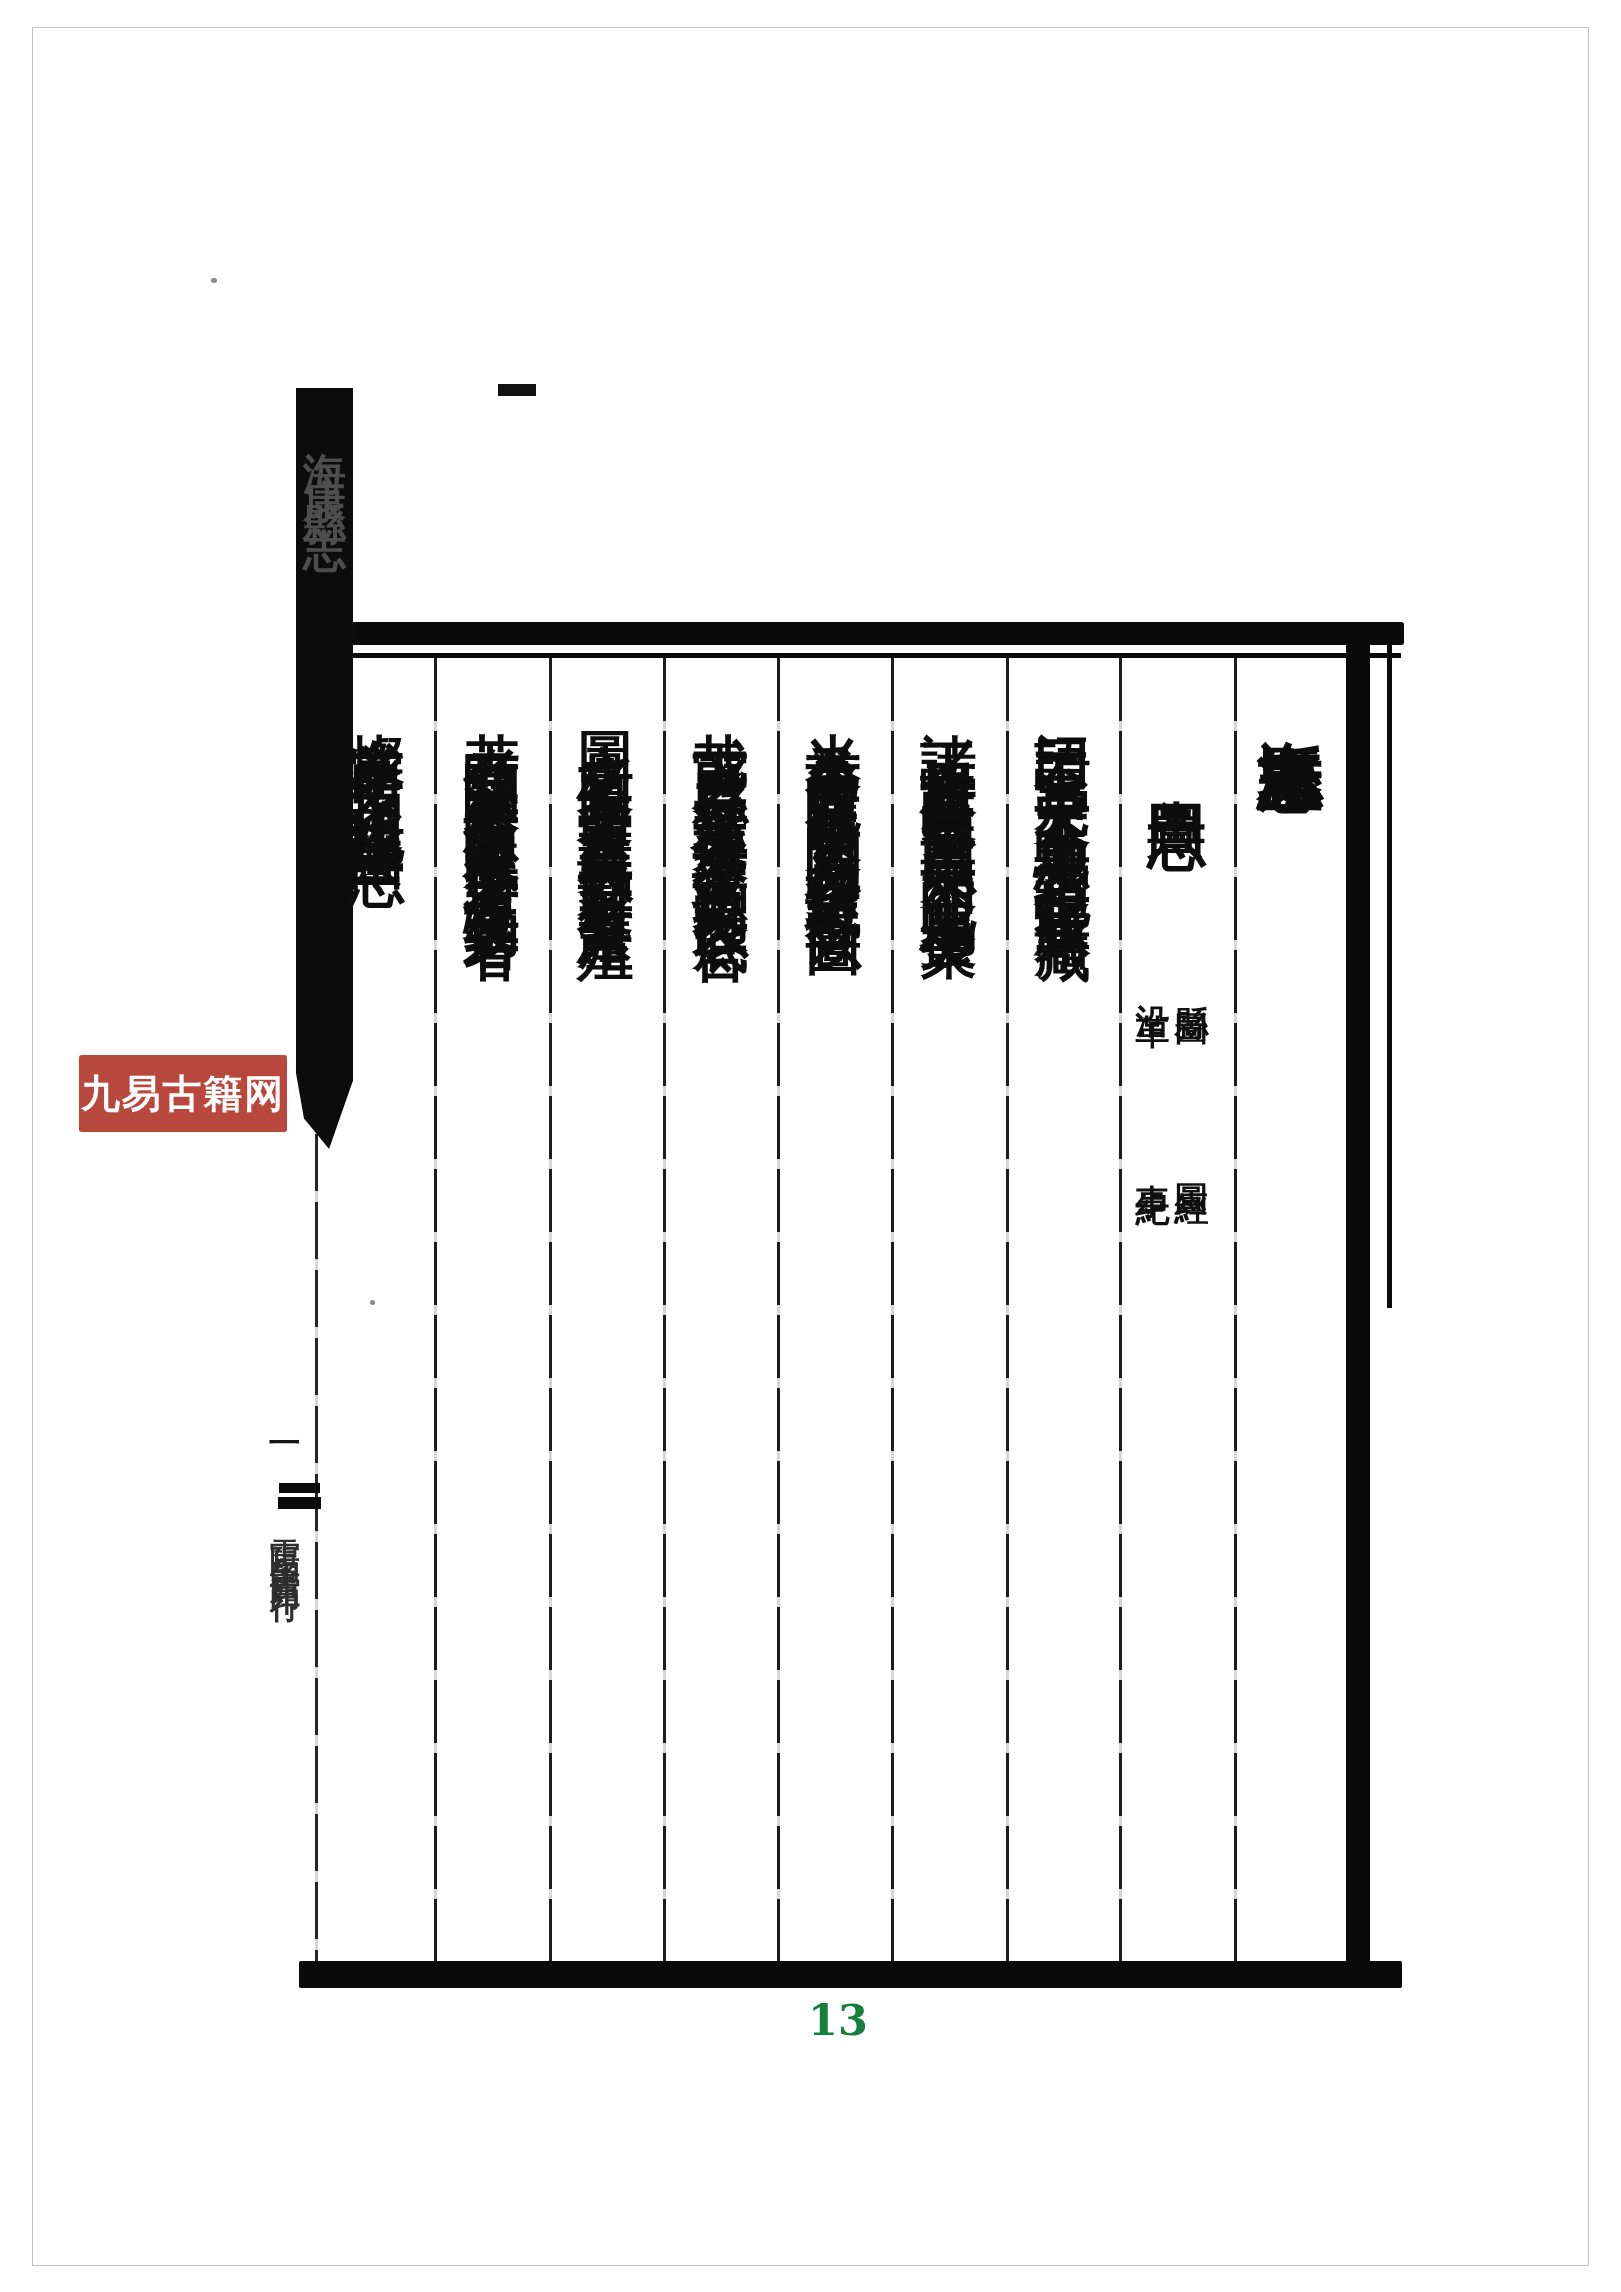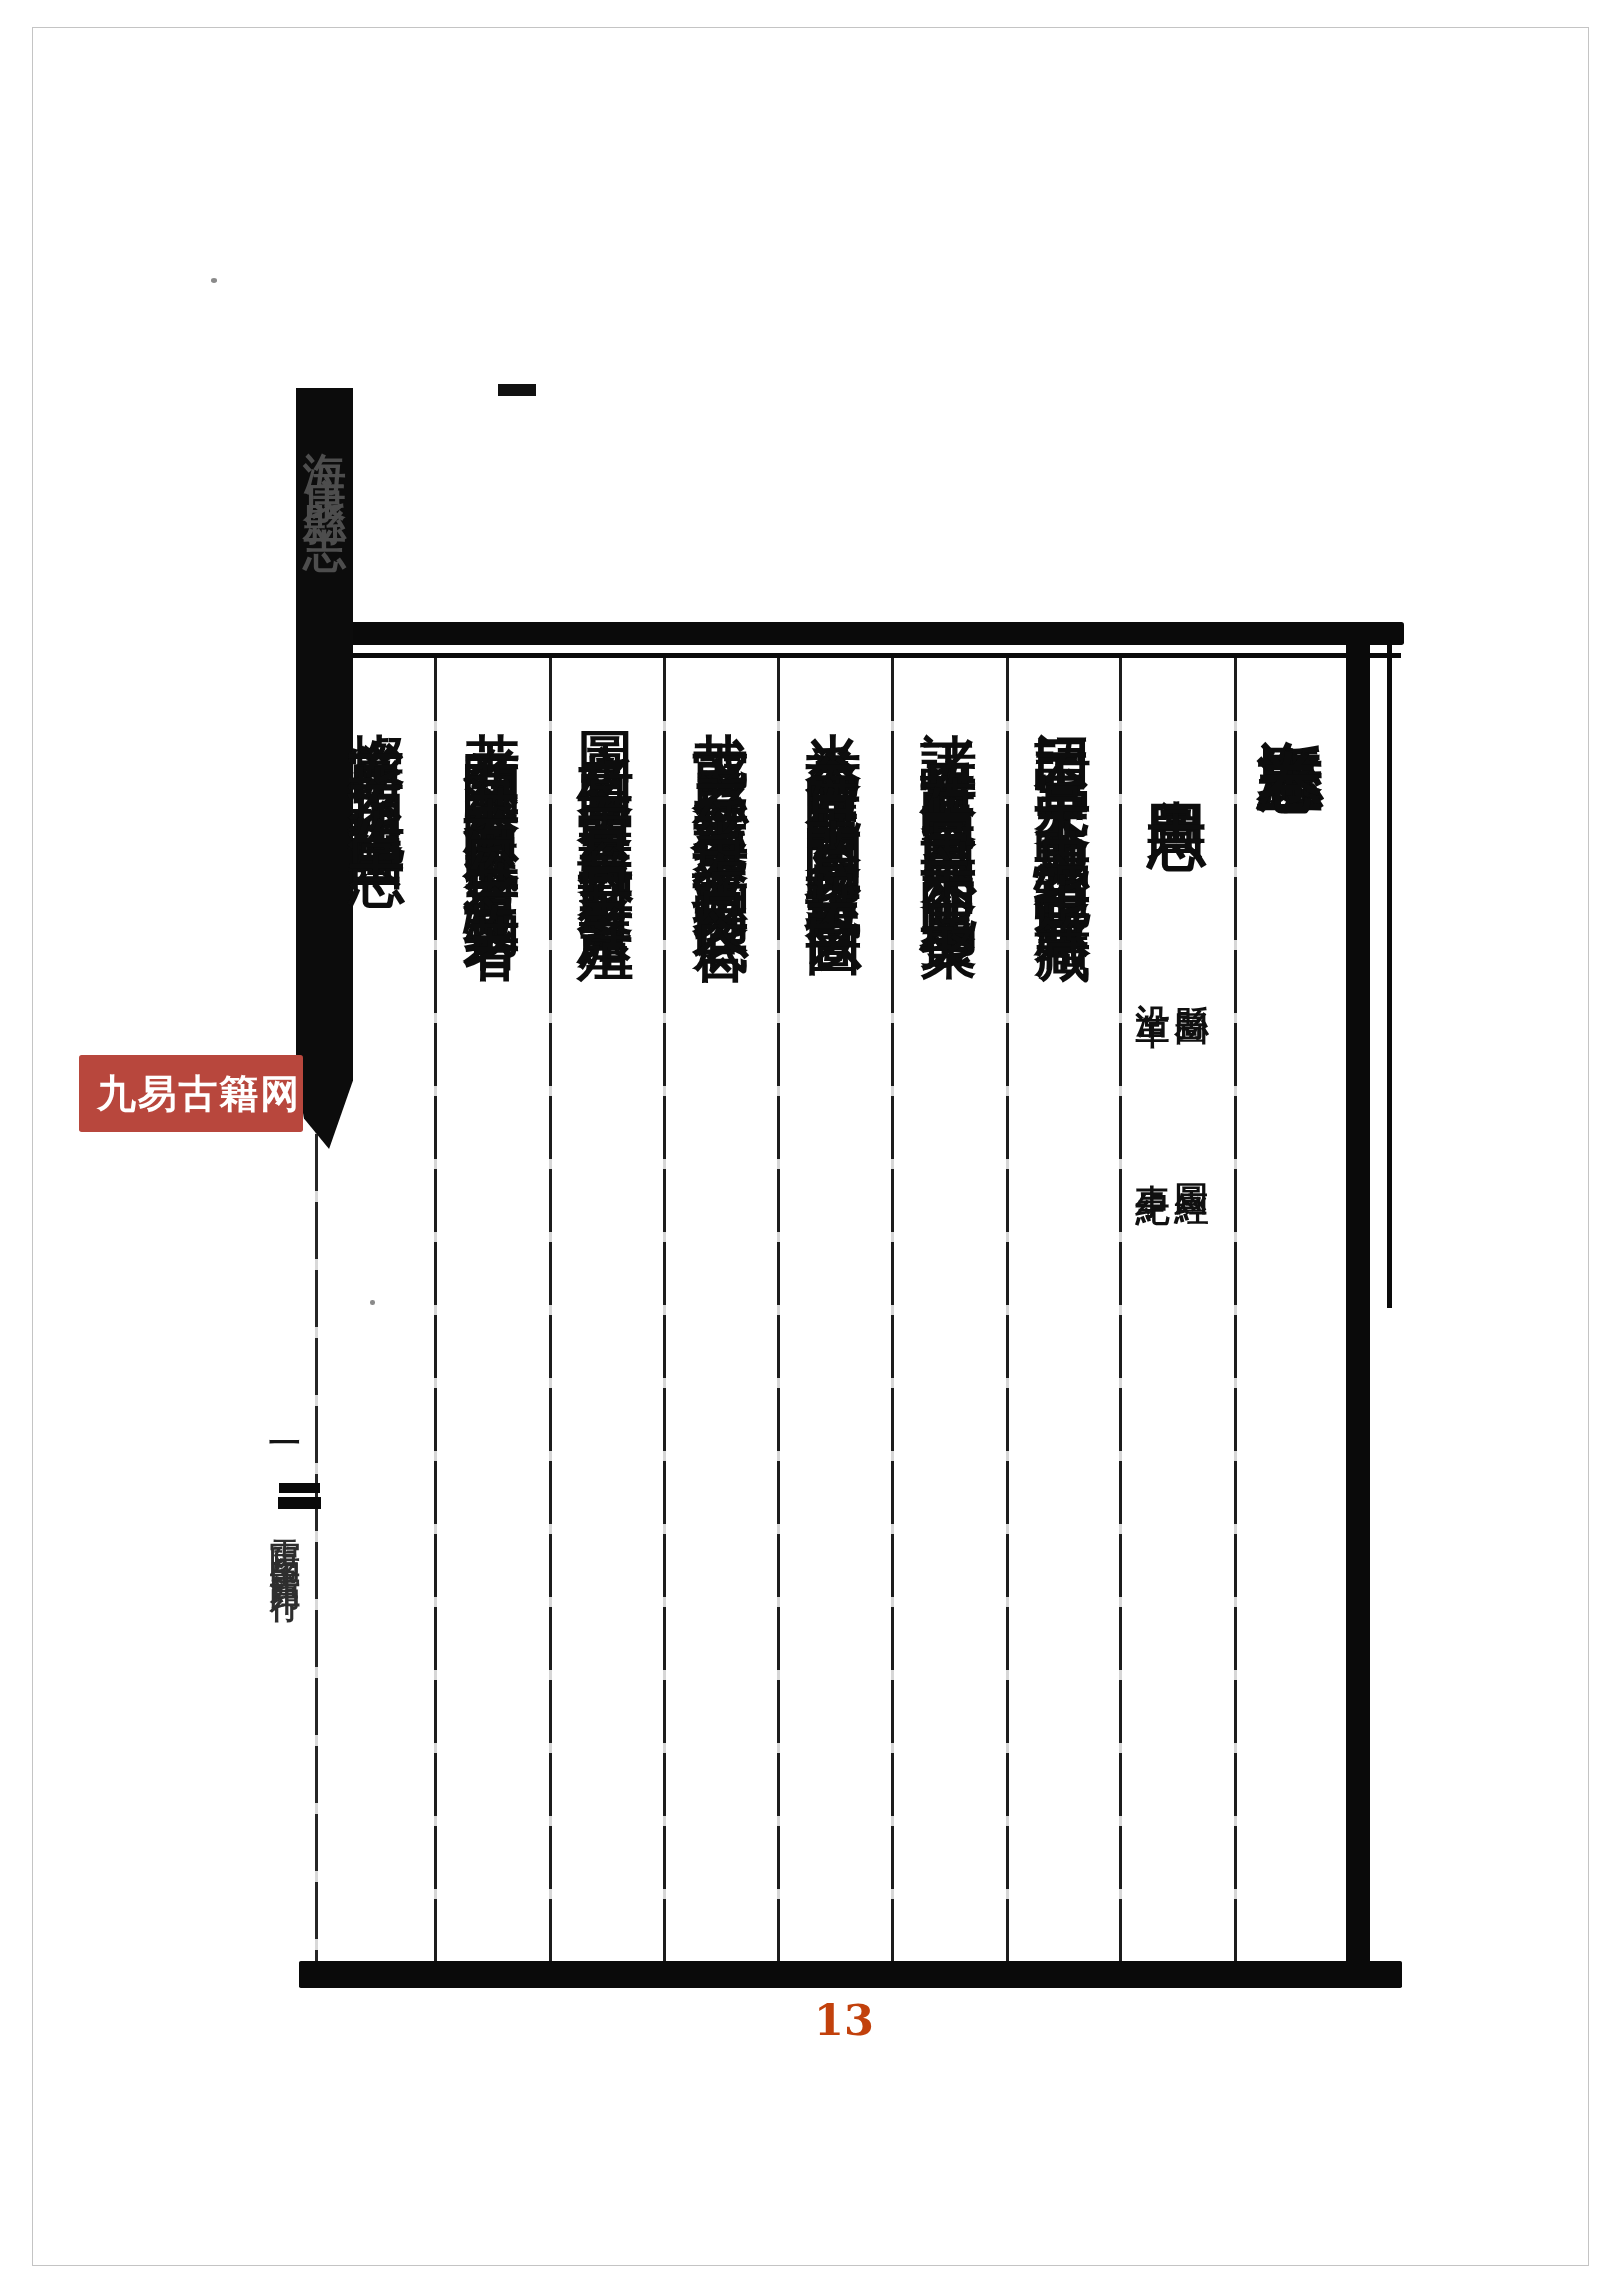--- a/index.html
+++ b/index.html
@@ -33,26 +33,26 @@
   .heading-col{left:1120px;top:752px;width:114px;font-size:59px;letter-spacing:5.4px;line-height:114px;}
   .body-col{top:688px;width:114px;font-size:56px;letter-spacing:10.7px;line-height:114px;}
   .note{position:absolute;writing-mode:vertical-rl;text-orientation:upright;
         font-size:34px;font-weight:bold;color:#101010;letter-spacing:9px;line-height:38px;}
   
   .folio-mark{position:absolute;left:265px;top:1422px;width:39px;font-size:32px;font-weight:bold;
         text-align:center;color:#151515;}
   .blotch{position:absolute;background:#0a0a0a;}
   .printer-col{left:265px;top:1515px;width:41px;font-size:30px;letter-spacing:9px;
         color:#2e2e2e;font-weight:bold;line-height:41px;}
-  .page-number{position:absolute;left:814px;top:1995px;width:86px;text-align:left;
-        font-size:43px;font-weight:bold;color:#c2410c;
+  .page-number{position:absolute;left:795px;top:1995px;width:86px;text-align:center;
+        font-size:43px;font-weight:bold;color:#15803d;
         font-family:"DejaVu Serif","Liberation Serif",serif;}
   
   .watermark{position:absolute;left:79px;top:1055px;width:208px;height:77px;background:#b8473d;
-        border-radius:2.7px;display:flex;align-items:center;justify-content:center;padding-left:16px;}
+        border-radius:2.7px;display:flex;align-items:center;justify-content:center;}
   .watermark span{color:#ffffff;font-size:39px;font-weight:bold;letter-spacing:1.8px;
         font-family:"DejaVu Sans","Liberation Sans",sans-serif;}
 </style>
 </head>
 <body>
 
 <div class="page">
 
   <div class="outer-frame"></div>
 

